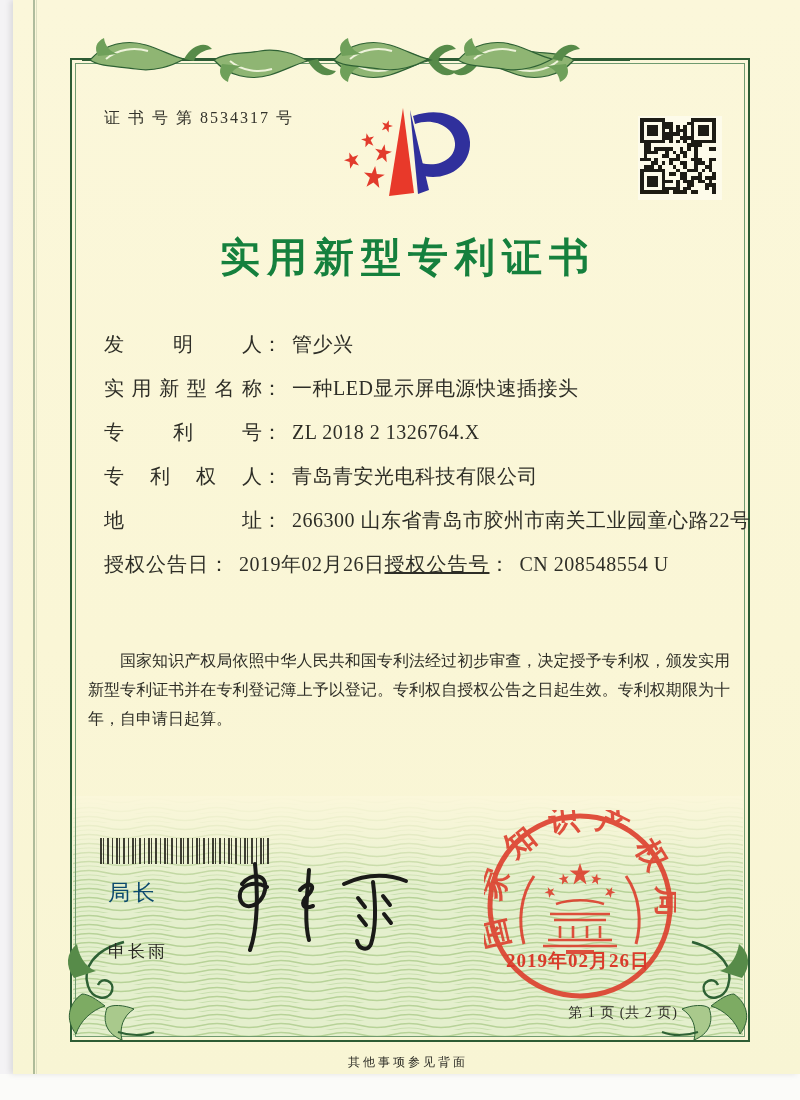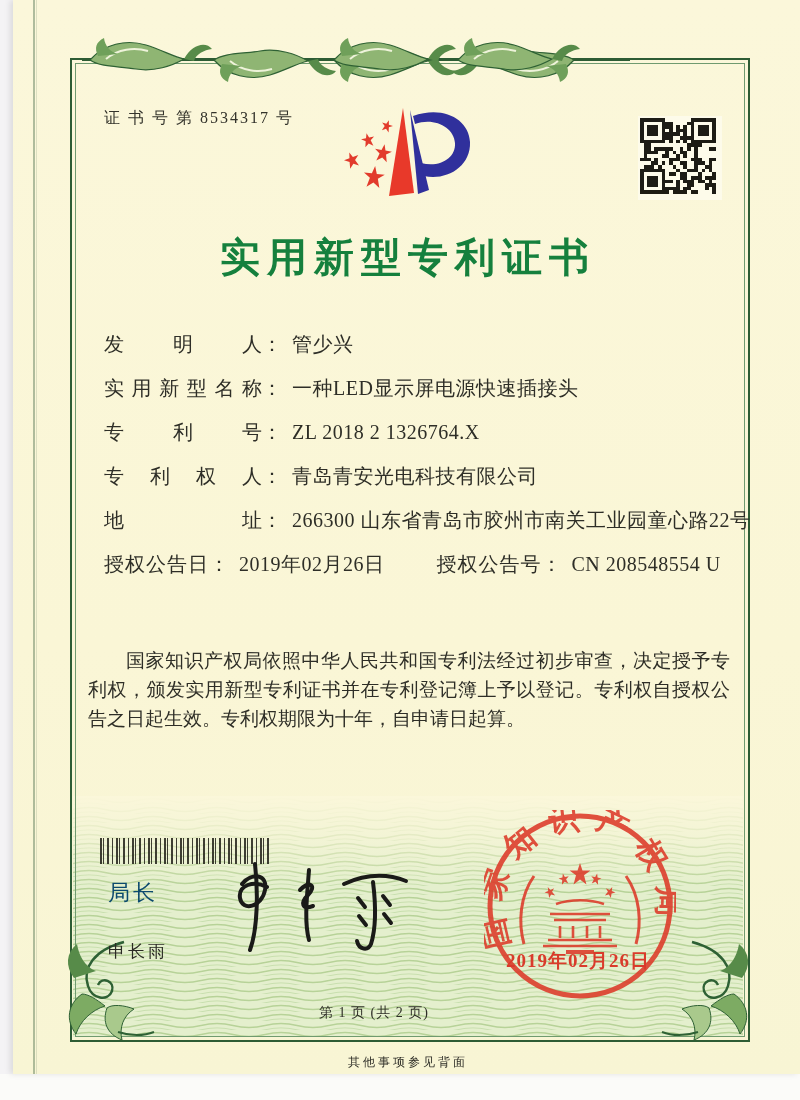--- a/index.html
+++ b/index.html
@@ -29,34 +29,34 @@
   .ornament{position:absolute;pointer-events:none;}
   
   .cert-no{position:absolute;left:104px;top:108px;font-size:16px;letter-spacing:2px;color:#33332b;}
   .title{position:absolute;left:70px;top:230px;width:676px;text-align:center;
     font-size:40px;font-weight:bold;letter-spacing:7px;color:#15803d;}
   .fields{position:absolute;left:104px;top:332px;width:620px;font-size:20px;color:#2e2e27;}
   .frow{margin-bottom:20px;line-height:24px;white-space:nowrap;}
   .flabel{display:inline-block;width:158px;text-align:justify;text-align-last:justify;vertical-align:top;}
   .colon{display:inline-block;}
   .fvalue{display:inline-block;margin-left:10px;letter-spacing:.5px;}
-  .grant-pair2{margin-left:52px;}
+  .grant-pair2{text-decoration:underline;}
   .nw{display:inline-block;letter-spacing:1px;}
-  .paras{position:absolute;left:88px;top:646px;width:642px;font-size:19px;
+  .paras{position:absolute;left:88px;top:646px;width:642px;font-size:16px;
     line-height:29px;color:#2e2e27;text-align:justify;}
   .paras p{margin:0;text-indent:2em;}
   .barcode{position:absolute;left:100px;top:838px;width:172px;height:26px;opacity:.88;
     background:repeating-linear-gradient(90deg,#26251c 0 2px,transparent 2px 3px,#26251c 3px 4px,transparent 4px 7px,#26251c 7px 9px,transparent 9px 12px,#26251c 12px 13px,transparent 13px 16px);}
   .sig-title{position:absolute;left:108px;top:878px;font-size:22px;color:#0c4a6e;letter-spacing:3px;}
   .sig-name{position:absolute;left:108px;top:940px;font-size:17px;color:#2a2a24;letter-spacing:3px;}
   .signature{position:absolute;left:212px;top:852px;}
   .seal{position:absolute;left:484px;top:810px;}
   .seal-date{position:absolute;left:474px;top:948px;width:208px;text-align:center;
     font-size:19px;color:#d93b2b;letter-spacing:1px;font-weight:bold;}
-  .page-info{position:absolute;left:70px;top:1004px;width:608px;text-align:center;
+  .page-info{position:absolute;left:70px;top:1004px;width:608px;text-align:right;
     font-size:14px;color:#2e2e27;letter-spacing:1px;}
   .back-note{position:absolute;left:70px;top:1054px;width:676px;text-align:center;
     font-size:12px;color:#2e2e27;letter-spacing:3px;}
   .logo{position:absolute;left:330px;top:90px;}
   .qr{position:absolute;left:638px;top:116px;width:80px;height:80px;background:#fdfbea;padding:2px;}
 </style>
 </head>
 <body>
 
 <div class="page">

